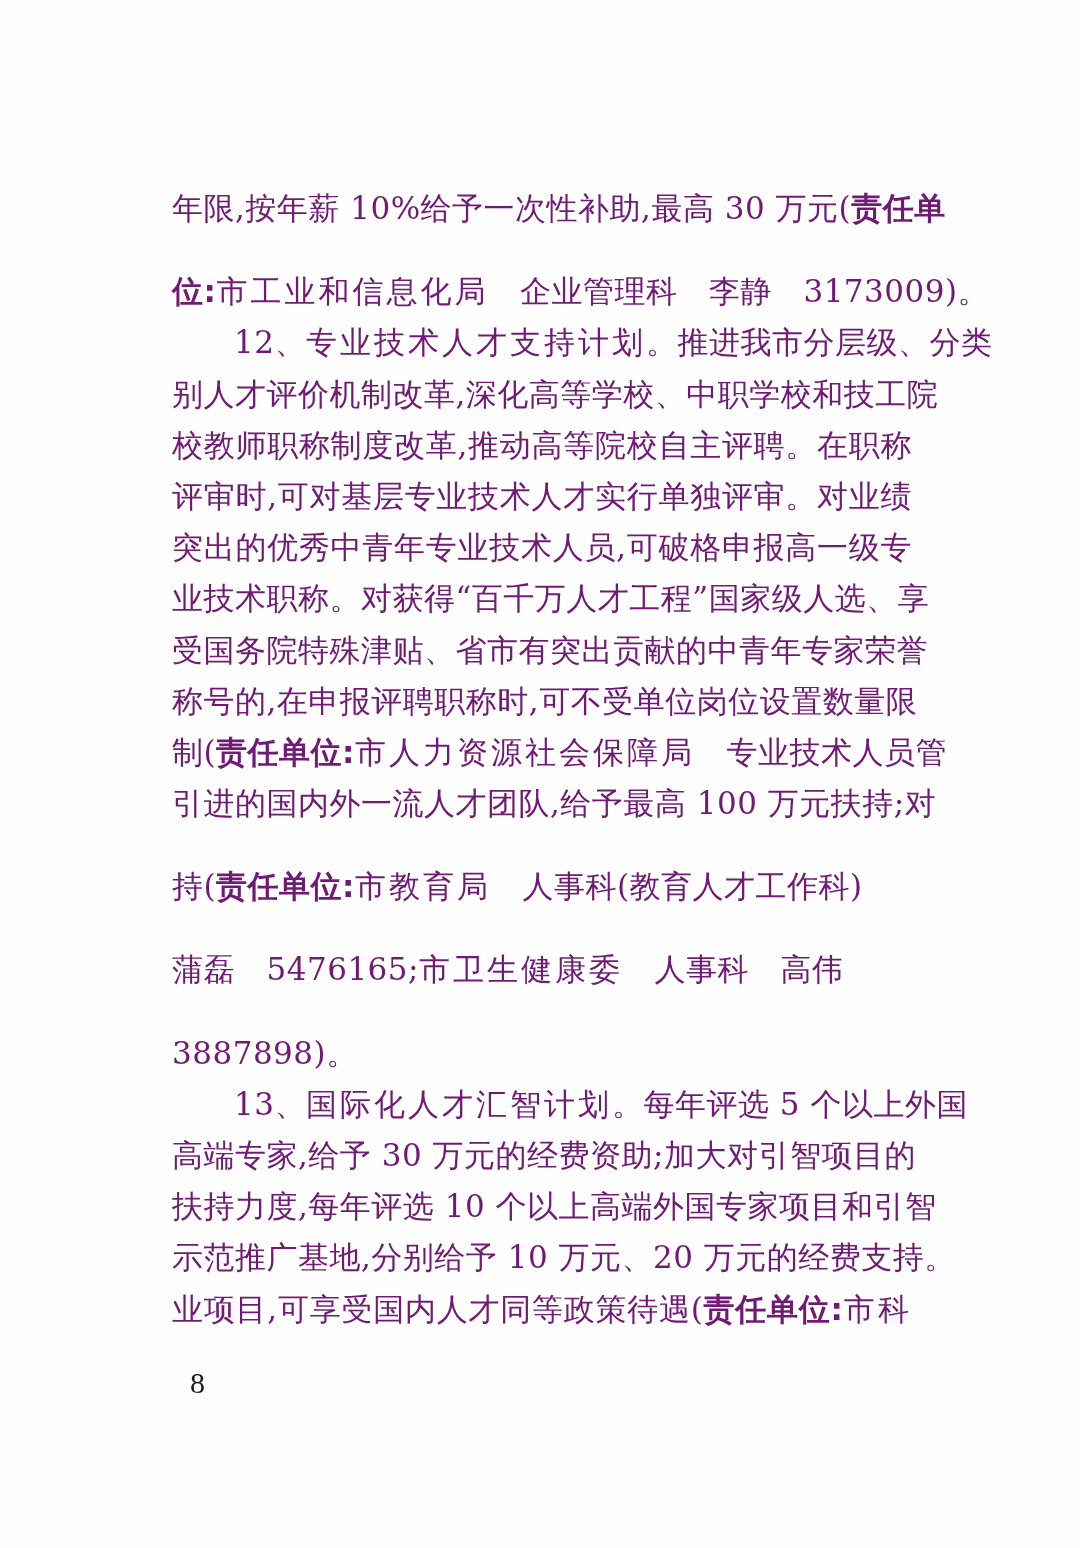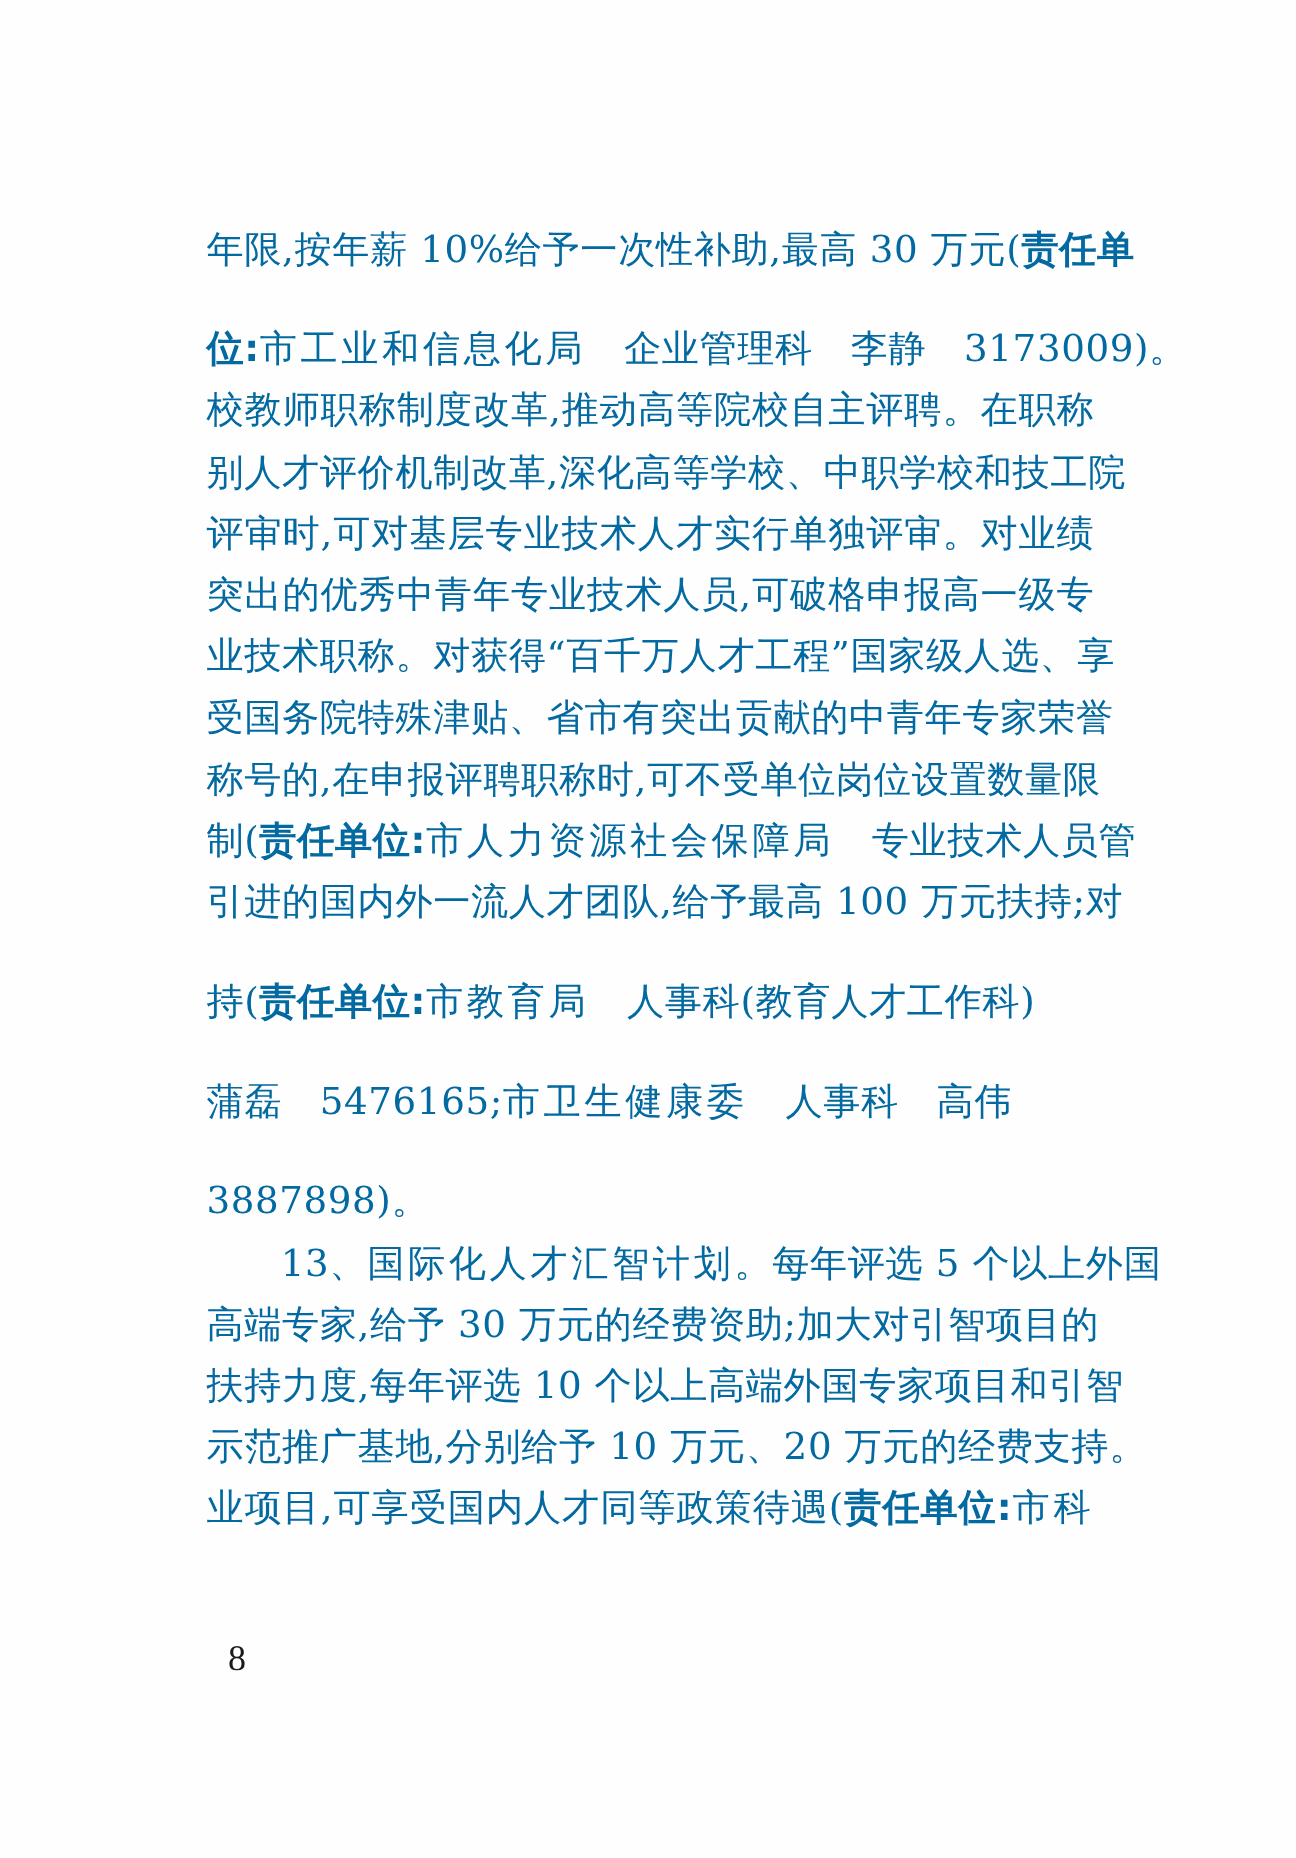--- a/index.html
+++ b/index.html
@@ -1,43 +1,44 @@
 <!DOCTYPE html>
 <html><head>
 <meta charset="utf-8">
 <style>
   html, body { margin: 0; padding: 0; background: #ffffff; }
   body { width: 1080px; height: 1548px; position: relative; overflow: hidden; }
   .page { position: absolute; left: 0; top: 0; width: 1080px; height: 1548px; background: #fefefe; }
   .body-text {
     position: absolute; left: 172px; top: 183px; width: 740px;
     font-family: "DejaVu Serif", "Liberation Serif", serif;
-    font-size: 31px; line-height: 51.2px; color: #0369a1;
+    font-size: 31px; line-height: 51.2px; color: #701a75;
     letter-spacing: 0.5px;
   }
   .line { white-space: nowrap; height: 51.2px; display: block; text-align: justify; text-align-last: justify; }
   .line.last { text-align-last: left; margin-top: 32px; }
   .line.indent { padding-left: 62px; }
   .b { font-weight: bold; font-family: "DejaVu Sans", "Liberation Sans", sans-serif; }
   .k { font-family: "DejaVu Sans", "Liberation Sans", sans-serif; letter-spacing: 3px; }
   .page-number {
     position: absolute; left: 190px; top: 1366px;
     font-family: "Liberation Serif", "DejaVu Serif", serif;
     font-size: 30px; color: #1a1a1a;
   }
 </style>
 </head>
 <body>
 
 <div class="page">
   <div class="body-text" id="body-text">
       <div class="line"><span>年限,按年薪 10%给予一次性补助,最高 30 万元(</span><span class="b">责任单</span></div>
       <div class="line last"><span class="b">位:</span><span class="k">市工业和信息化局</span><span>　企业管理科　李静　3173009)。</span></div>
+      <div class="line indent"><span>12、</span><span class="k">专业技术人才支持计划</span><span>。推进我市分层级、分类</span></div>
+      <div class="line"><span>别人才评价机制改革,深化高等学校、中职学校和技工院</span></div>
       <div class="line"><span>校教师职称制度改革,推动高等院校自主评聘。在职称</span></div>
-      <div class="line"><span>别人才评价机制改革,深化高等学校、中职学校和技工院</span></div>
       <div class="line"><span>评审时,可对基层专业技术人才实行单独评审。对业绩</span></div>
       <div class="line"><span>突出的优秀中青年专业技术人员,可破格申报高一级专</span></div>
       <div class="line"><span>业技术职称。对获得“百千万人才工程”国家级人选、享</span></div>
       <div class="line"><span>受国务院特殊津贴、省市有突出贡献的中青年专家荣誉</span></div>
       <div class="line"><span>称号的,在申报评聘职称时,可不受单位岗位设置数量限</span></div>
       <div class="line"><span>制(</span><span class="b">责任单位:</span><span class="k">市人力资源社会保障局</span><span>　专业技术人员管</span></div>
       <div class="line"><span>引进的国内外一流人才团队,给予最高 100 万元扶持;对</span></div>
       <div class="line last"><span>持(</span><span class="b">责任单位:</span><span class="k">市教育局</span><span>　人事科(教育人才工作科)</span></div>
       <div class="line last"><span>蒲磊　5476165;</span><span class="k">市卫生健康委</span><span>　人事科　高伟</span></div>
       <div class="line last"><span>3887898)。</span></div>

